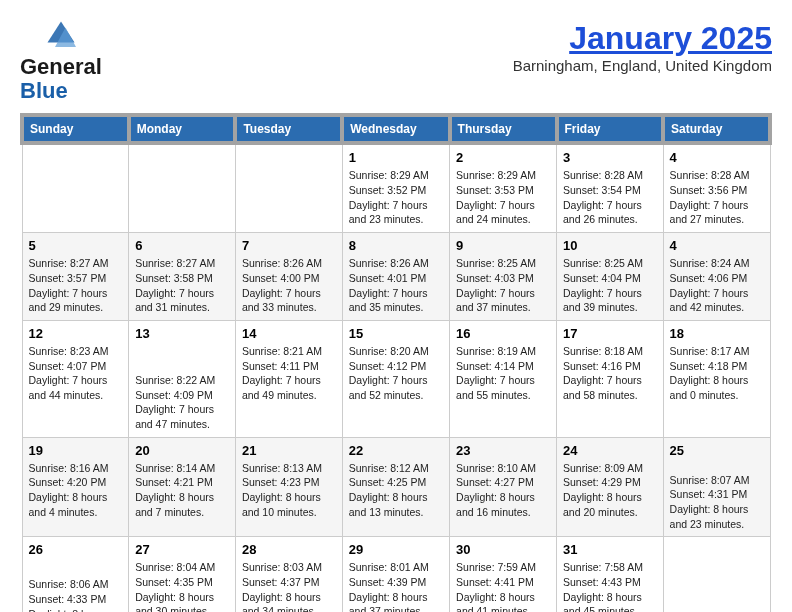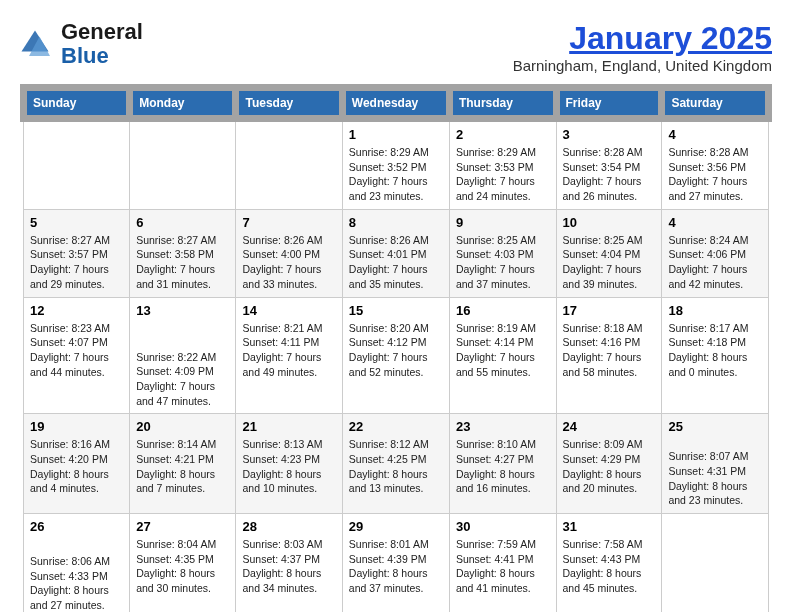--- a/index.html
+++ b/index.html
@@ -12,21 +12,22 @@
     }
     .header-area {
       display: flex;
       justify-content: space-between;
       align-items: flex-start;
       margin-bottom: 10px;
     }
     .logo {
       display: flex;
       align-items: center;
-      gap: 11px;
+      gap: 5px;
+      flex-direction: column;
     }
     .logo-text {
       font-size: 22px;
       font-weight: bold;
       line-height: 1.1;
     }
     .logo-general { color: #1a1a1a; }
     .logo-blue { color: #1a5fa8; }
     .logo-icon {
       width: 30px;
@@ -50,21 +51,21 @@
       border-collapse: collapse;
       font-size: 11px;
     }
     .calendar th {
       background-color: #2b6cb0;
       color: #fff;
       text-align: left;
       padding: 5px 6px;
       font-size: 12px;
       font-weight: bold;
-      border: 7px solid #a3a3a3;
+      border: 4px solid #a3a3a3;
     }
     .calendar td {
       border: 1px solid #ccc;
       vertical-align: top;
       padding: 5px 6px;
       width: 108px;
       min-height: 80px;
       background: #fff;
     }
     .calendar tr:nth-child(even) td {

